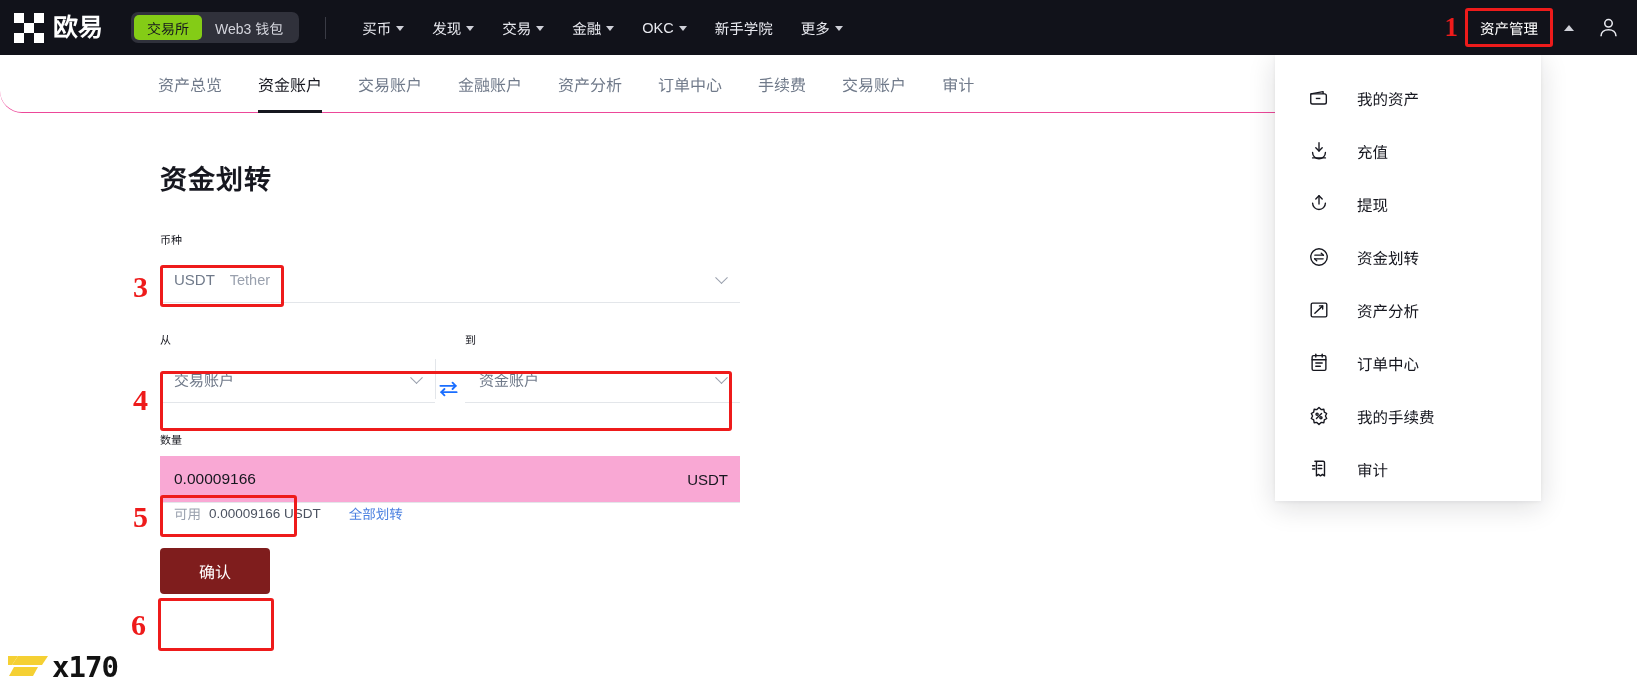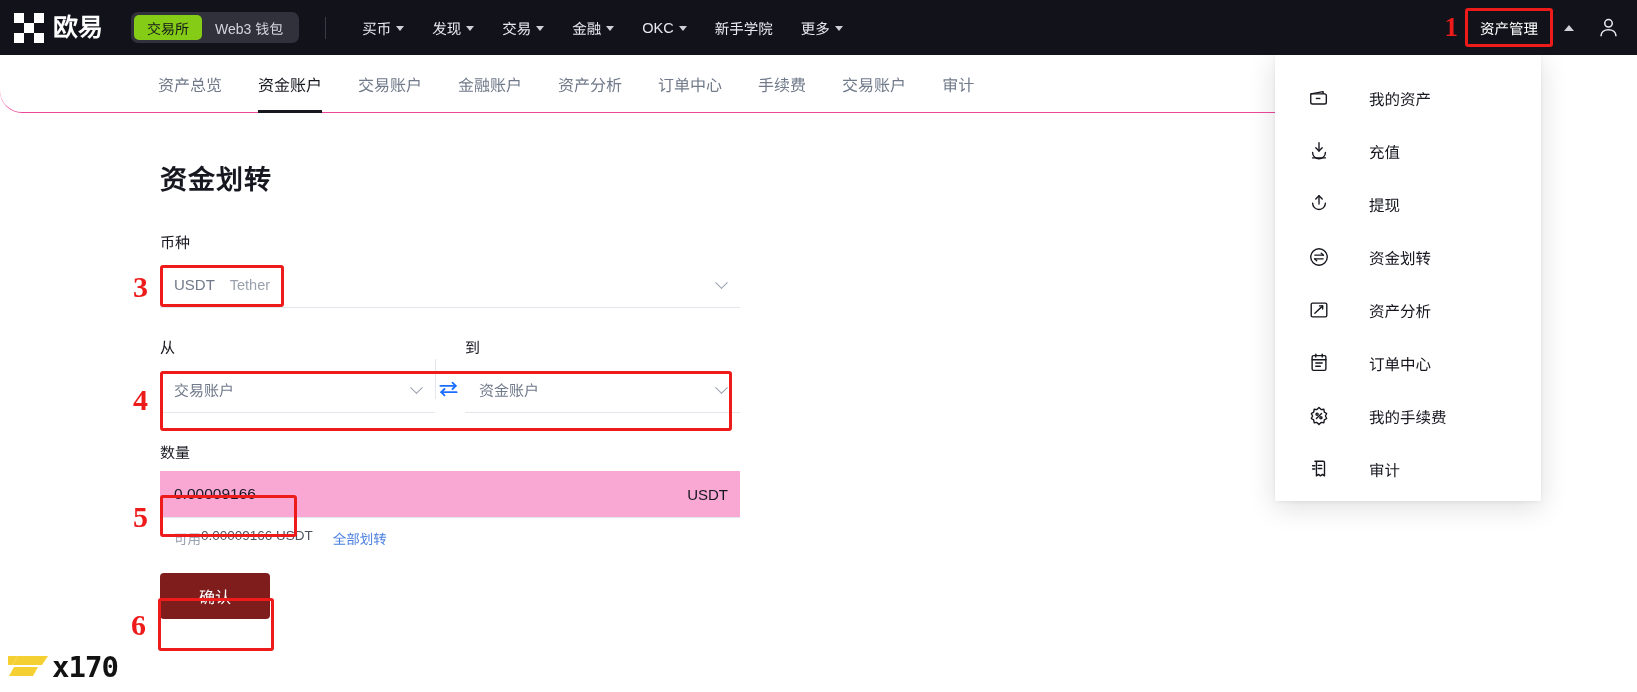--- a/index.html
+++ b/index.html
@@ -93,21 +93,21 @@
     height: 3px; background: #16171f;
   }
 
   
   .content { position: absolute; left: 0; top: 113px; width: 1637px; bottom: 0; background: #fff; }
   .form-wrap { position: absolute; left: 160px; top: 45px; width: 580px; }
   .page-title {
     font-size: 27px; font-weight: 700; color: #16171f; letter-spacing: 1px;
     margin-bottom: 34px;
   }
-  .field-label { font-size: 15px; color: #16171f; margin-bottom: 9px; }
+  .field-label { font-size: 11px; color: #16171f; margin-bottom: 9px; }
   .sel-box {
     position: relative; height: 47px; border-bottom: 1px solid #e3e6ea;
     display: flex; align-items: center; background: #fff; cursor: pointer;
   }
   .sel-text { font-size: 15px; color: #707a8a; padding-left: 14px; }
   .sel-text .sub { color: #9aa1ae; margin-left: 11px; font-size: 14.5px; }
   .chev {
     position: absolute; right: 14px; top: 50%; margin-top: -3px;
     width: 9px; height: 9px; border-right: 1.6px solid #9aa1ae;
     border-bottom: 1.6px solid #9aa1ae; transform: rotate(45deg) translate(-2px,-2px);
@@ -124,21 +124,21 @@
     position: absolute; left: 435px; top: 246px; width: 1px; height: 40px;
     background: #e3e6ea; z-index: 3;
   }
   .amount-box {
     position: relative; height: 47px; border-bottom: 1px solid #e3e6ea;
     display: flex; align-items: center; justify-content: space-between; background: #f9a8d4;
   }
   .amount-val { font-size: 15.5px; color: #16171f; padding-left: 14px; }
   .amount-unit { font-size: 15px; color: #16171f; padding-right: 12px; }
   .helper {
-    margin-top: 10px; display: flex; align-items: flex-start; font-size: 13.5px;
+    margin-top: 0; display: flex; align-items: center; gap: 8px; font-size: 13.5px;
     padding-left: 14px;
   }
   .helper .lbl { color: #9aa1ae; }
   .helper .amt { color: #4b5260; }
   .helper .link { color: #4a7fe0; cursor: pointer; margin-left: 20px; }
 
   .confirm-btn {
     margin-top: 25px; width: 110px; height: 46px; background: #7f1d1d; color: #fff;
     border: none; border-radius: 4px; font-size: 16px; cursor: pointer;
     font-family: "Liberation Sans", sans-serif;
@@ -157,21 +157,20 @@
   
   .dropdown {
     position: absolute; left: 1275px; top: 55px; width: 266px; height: 446px;
     background: #fff; z-index: 25;
     box-shadow: 0 6px 26px rgba(20,22,30,0.14), 0 1px 4px rgba(20,22,30,0.06);
     padding-top: 16px;
   }
   .dd-item {
     display: flex; align-items: center; height: 53px; padding-left: 32px;
     cursor: pointer;
-    gap: 12px;
   }
   .dd-ic {
     width: 23px; height: 23px; display: flex; align-items: center; justify-content: center;
     flex: 0 0 23px; color: #16171f;
   }
   .dd-label { font-size: 15.5px; color: #16171f; margin-left: 27px; white-space: nowrap; }
 
   
   .wm {
     position: absolute; left: 8px; bottom: 8px; display: flex; align-items: center;

